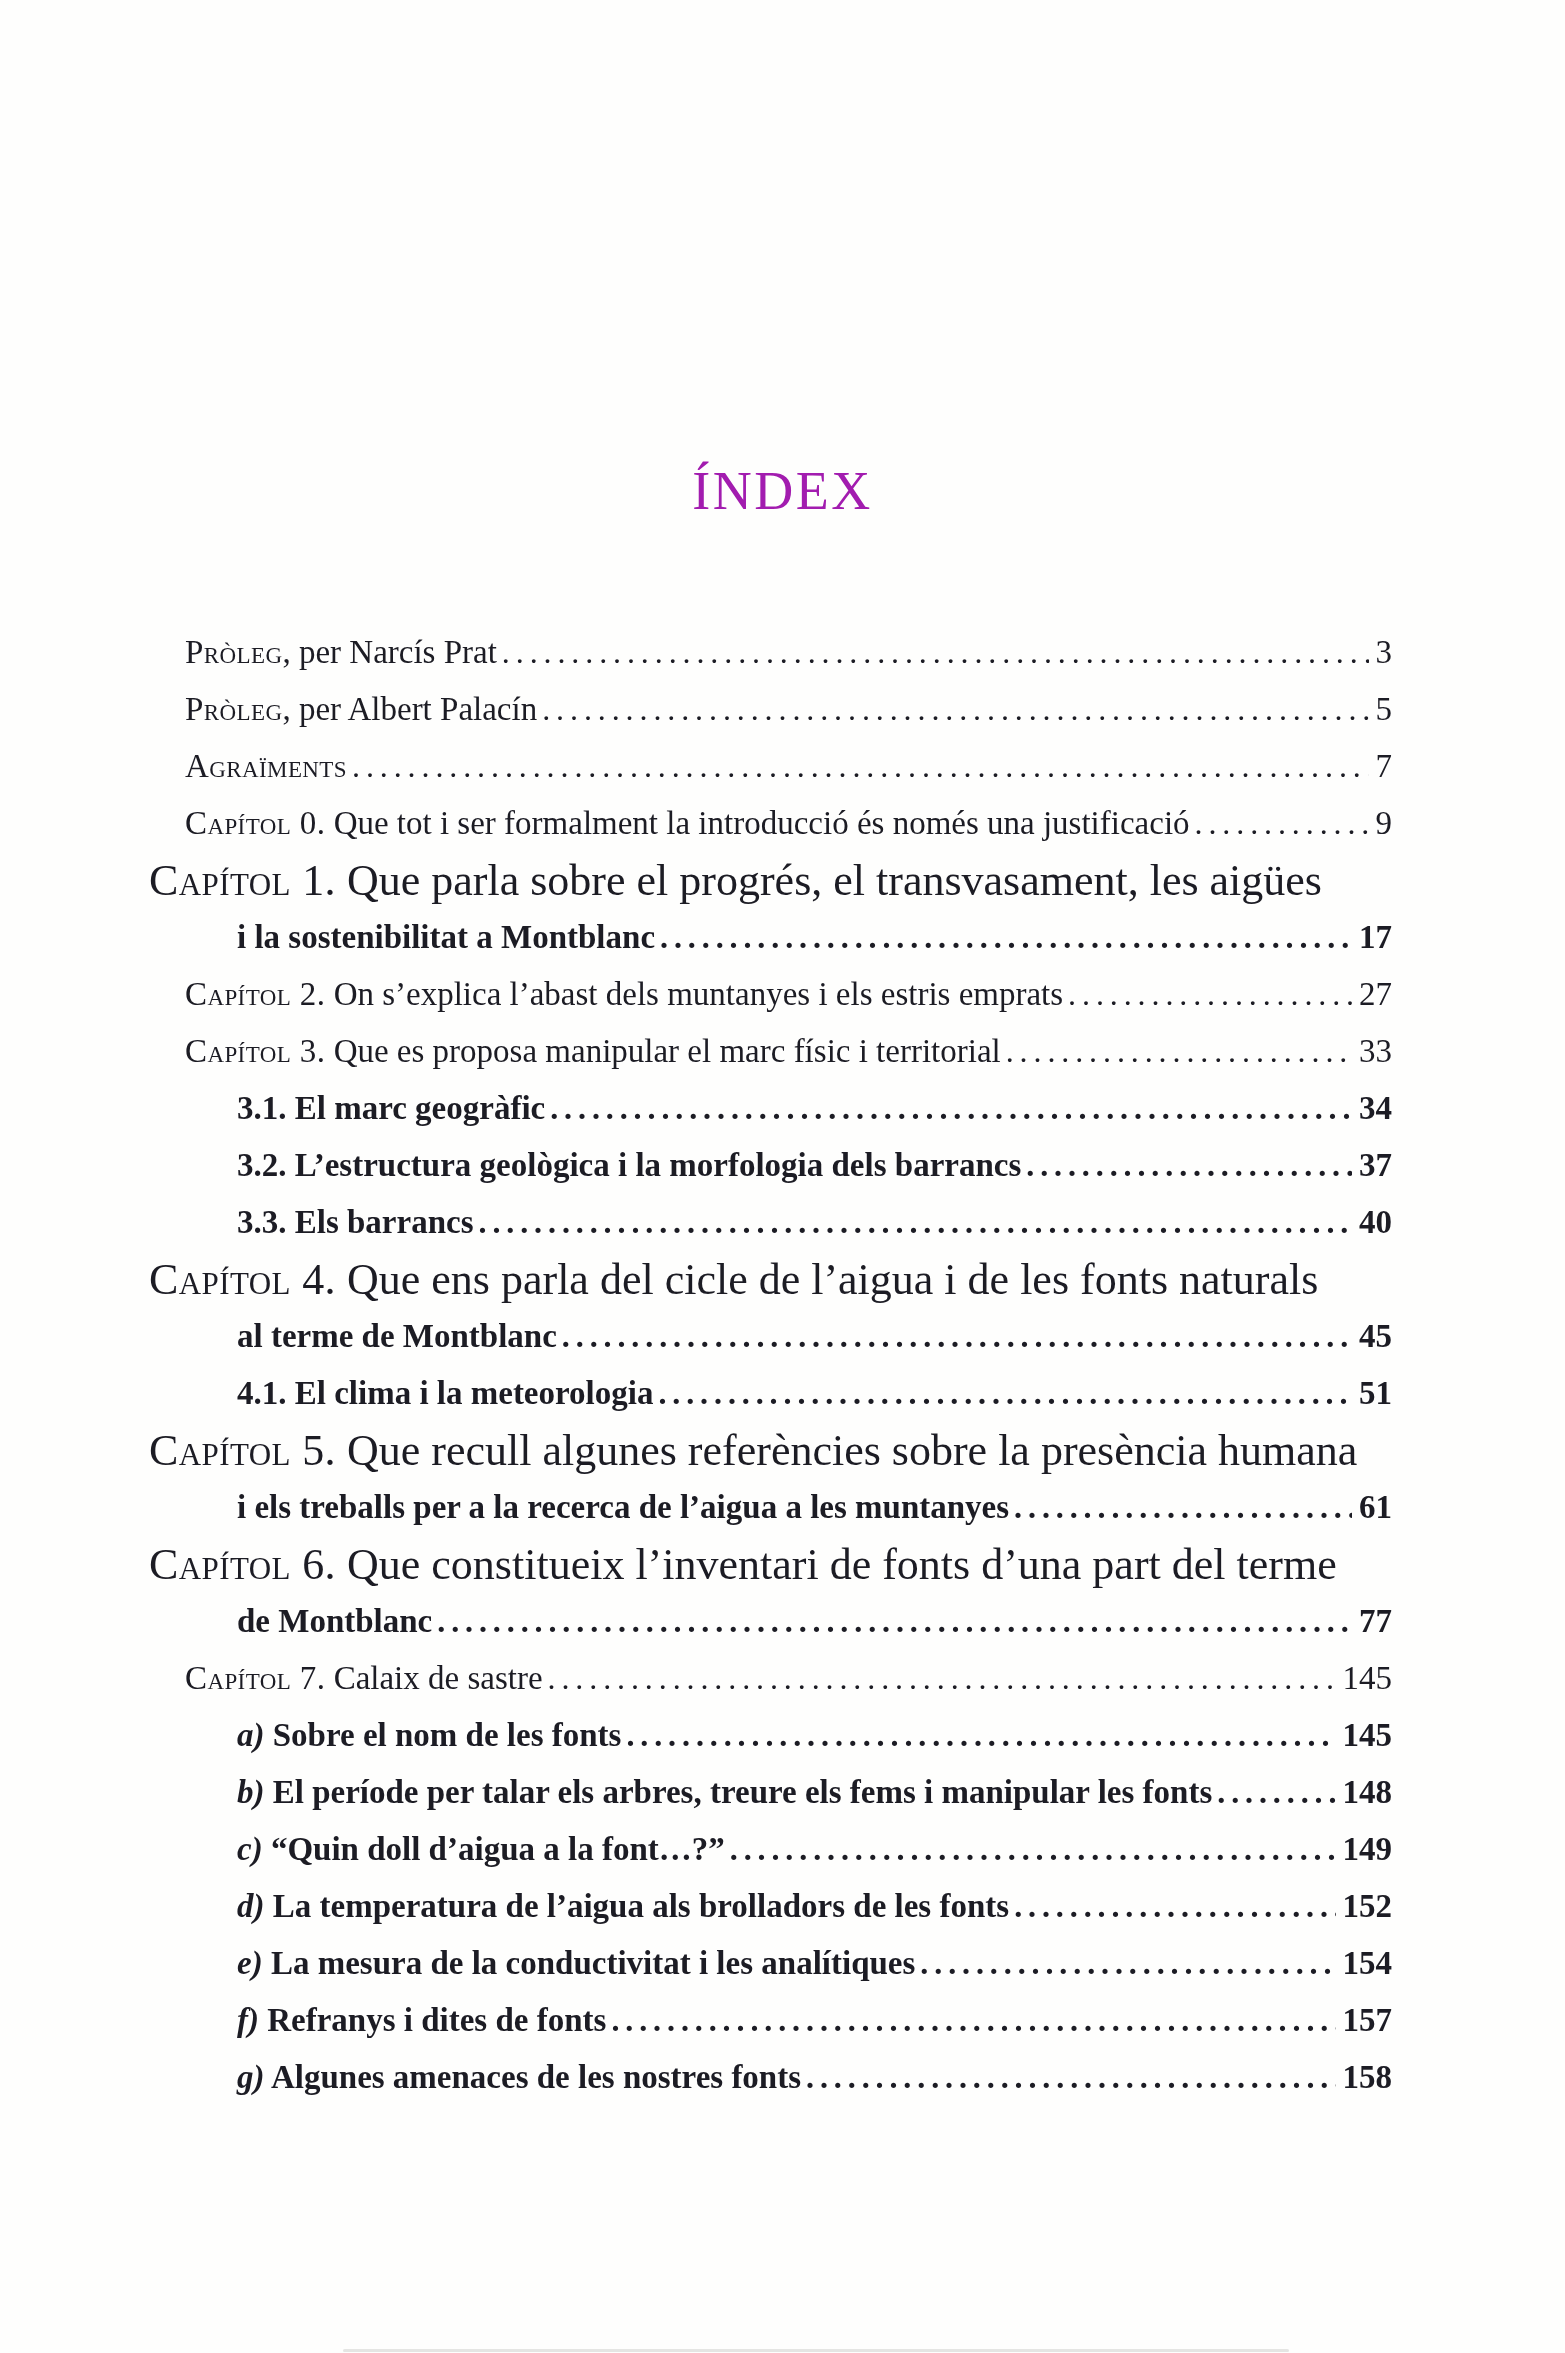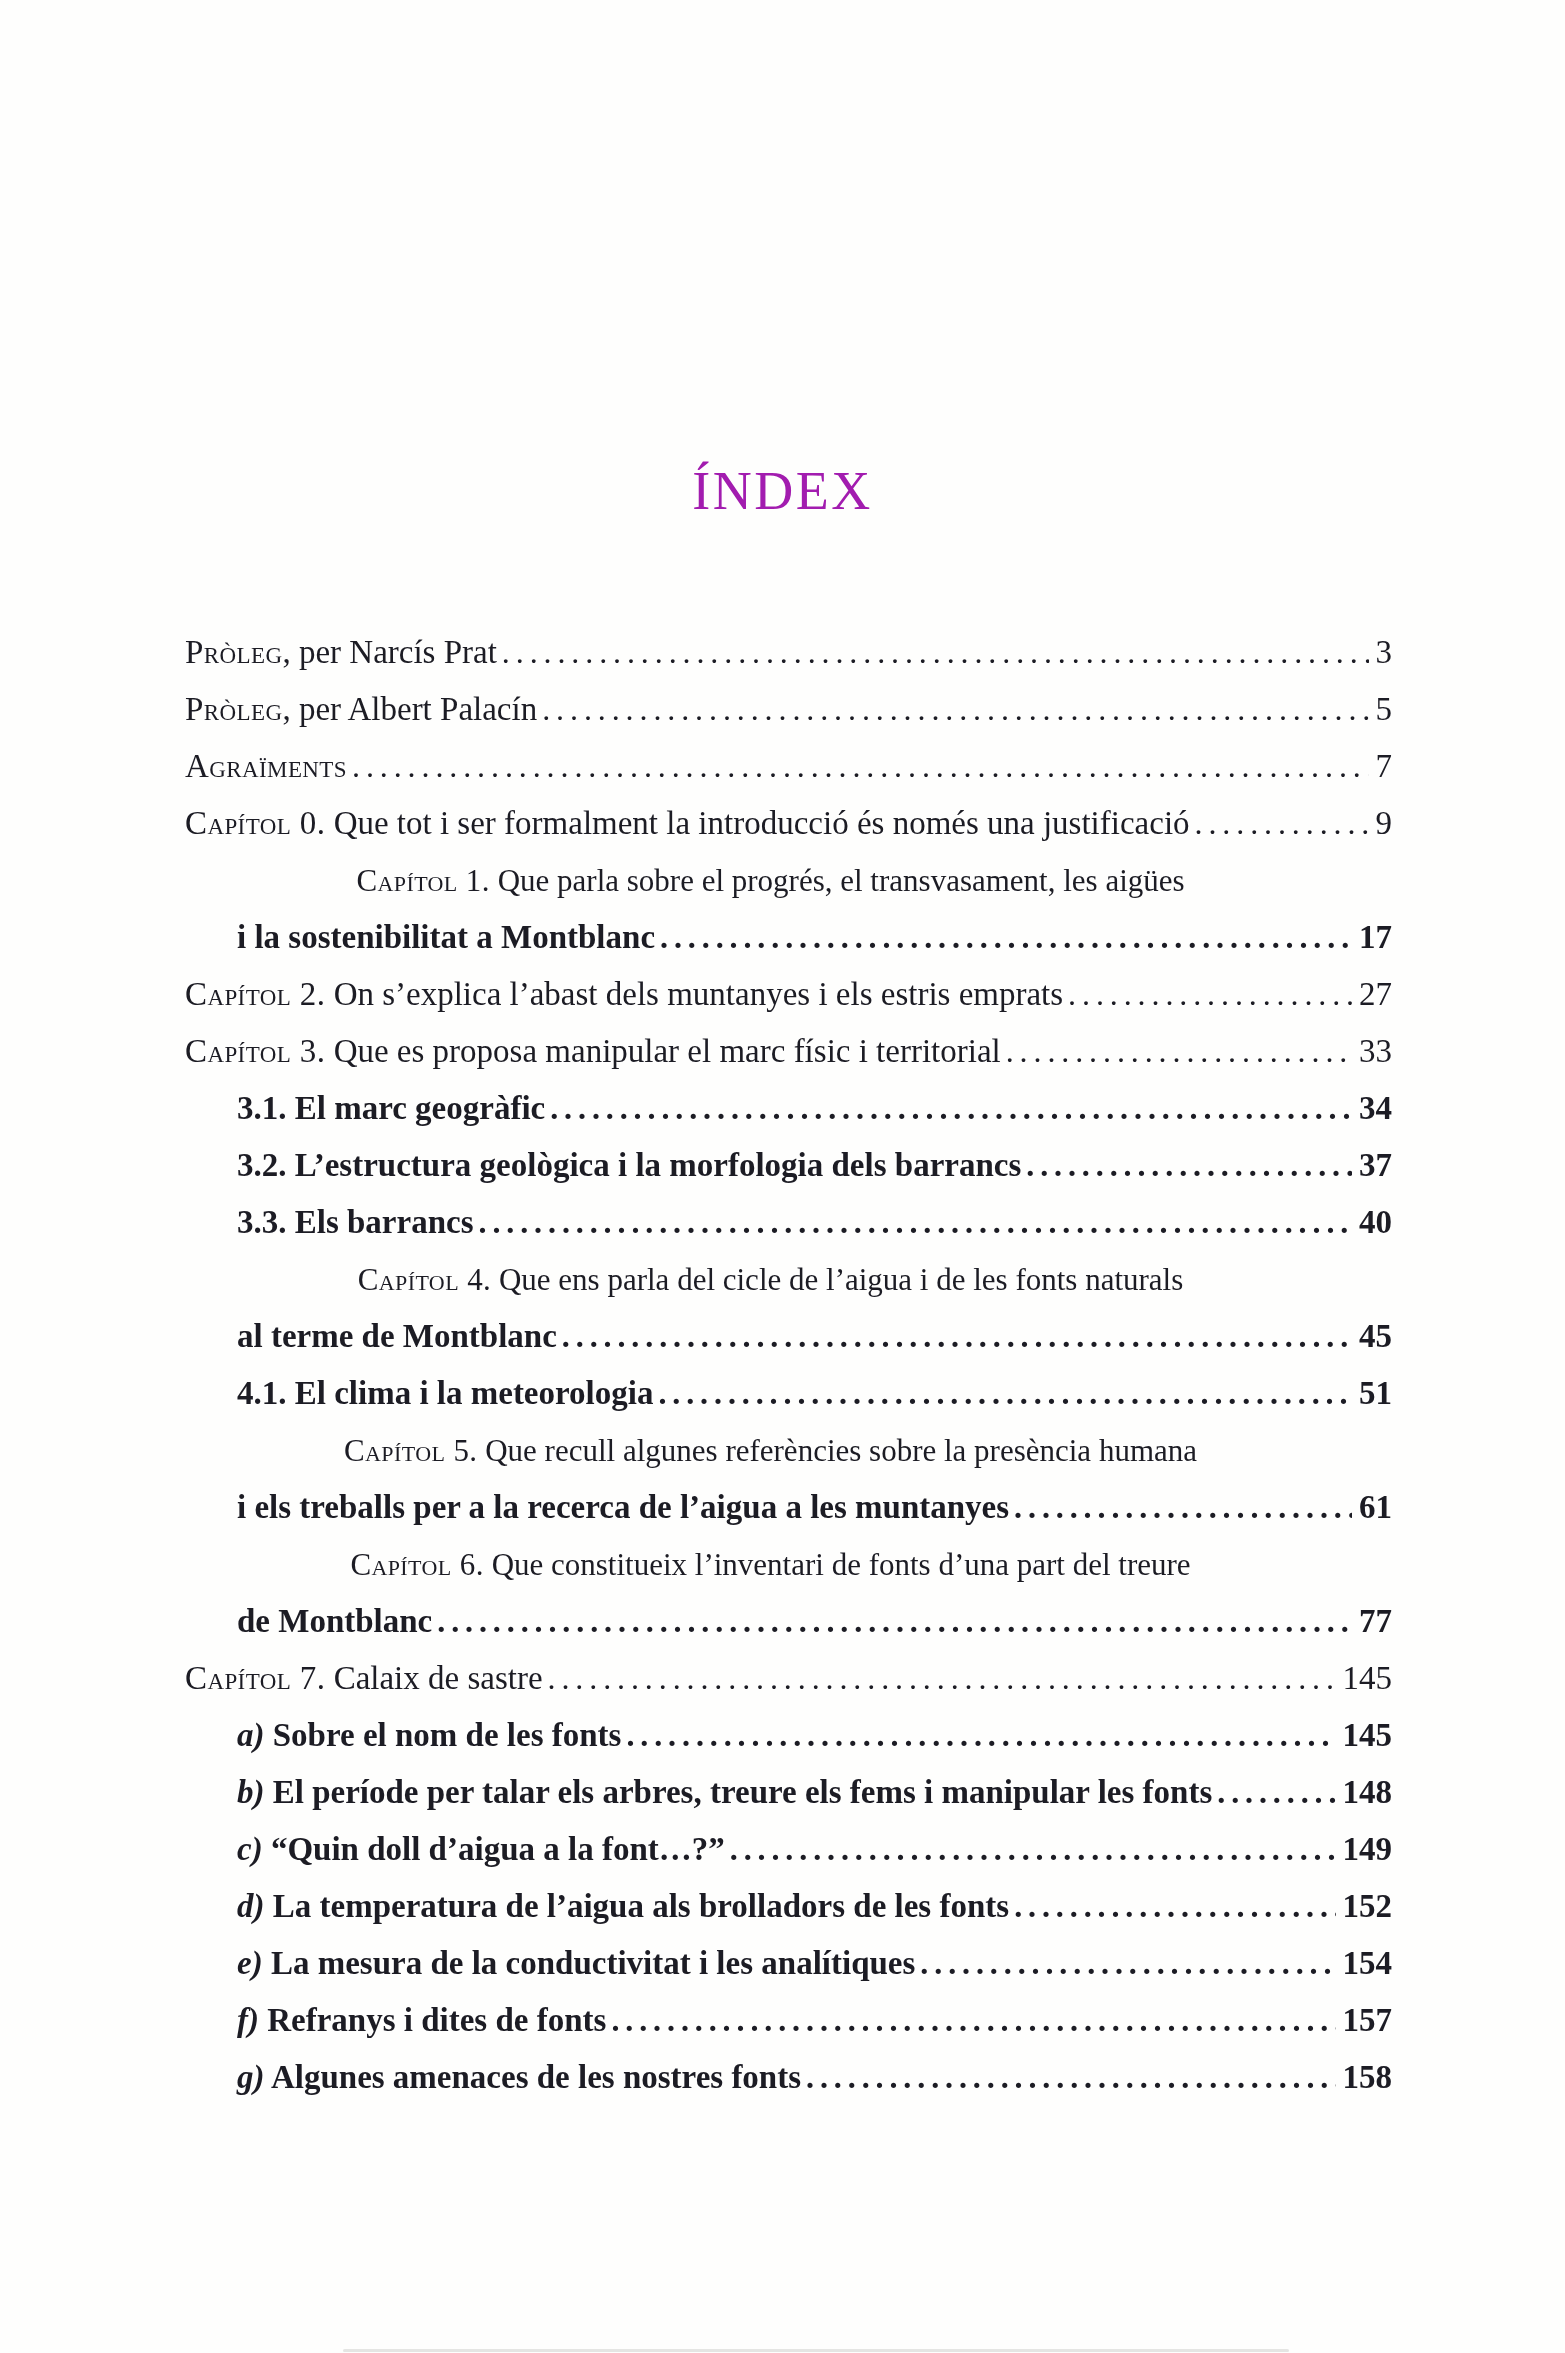--- a/index.html
+++ b/index.html
@@ -66,24 +66,23 @@
     content: "..........................................................................................................................................";
     font-size: 32px;
     letter-spacing: 5.9px;
     color: #1c1c24;
   }
   .pg {
     flex: 0 0 auto;
     text-align: right;
   }
   .plain-line {
-    font-size: 31px;
+    font-size: 44px;
     line-height: 57px;
     white-space: nowrap;
-    text-align: center;
   }
   .scan-edge {
     position: absolute;
     left: 343px;
     right: 276px;
     bottom: 2.5px;
     height: 2.5px;
     background: #cfcfcd;
     opacity: 0.55;
     border-radius: 1.7px;
@@ -226,21 +225,21 @@
     <div class="line lastline cont">
       <span class="entry-text">
         <span class="sc2 sc"></span><span class="it2 it"></span><span class="tx2">i els treballs per a la recerca de l’aigua a les muntanyes</span>
       </span>
       <span class="dots"></span>
       <span class="pg">61</span>
     </div>
   </div>
       <div class="entry">
     <div class="plain-line l1" style="display: block;">
-      <span class="sc">Capítol 6.</span><span class="it"></span><span class="tx"> Que constitueix l’inventari de fonts d’una part del treure</span>
+      <span class="sc">Capítol 6.</span><span class="it"></span><span class="tx"> Que constitueix l’inventari de fonts d’una part del terme</span>
     </div>
     <div class="line lastline cont">
       <span class="entry-text">
         <span class="sc2 sc"></span><span class="it2 it"></span><span class="tx2">de Montblanc</span>
       </span>
       <span class="dots"></span>
       <span class="pg">77</span>
     </div>
   </div>
       <div class="entry">

